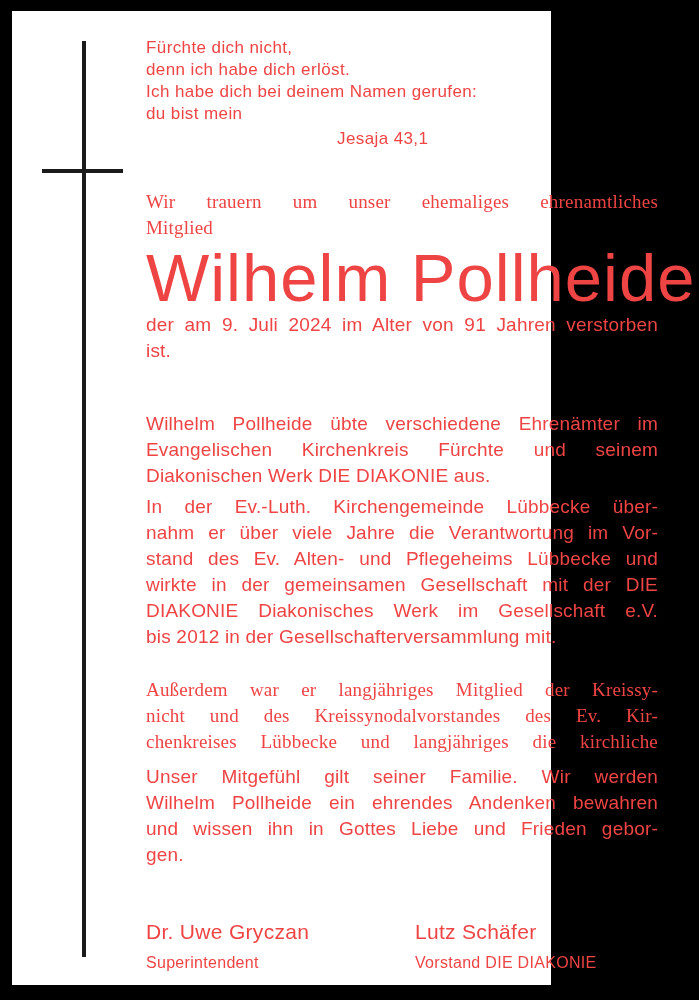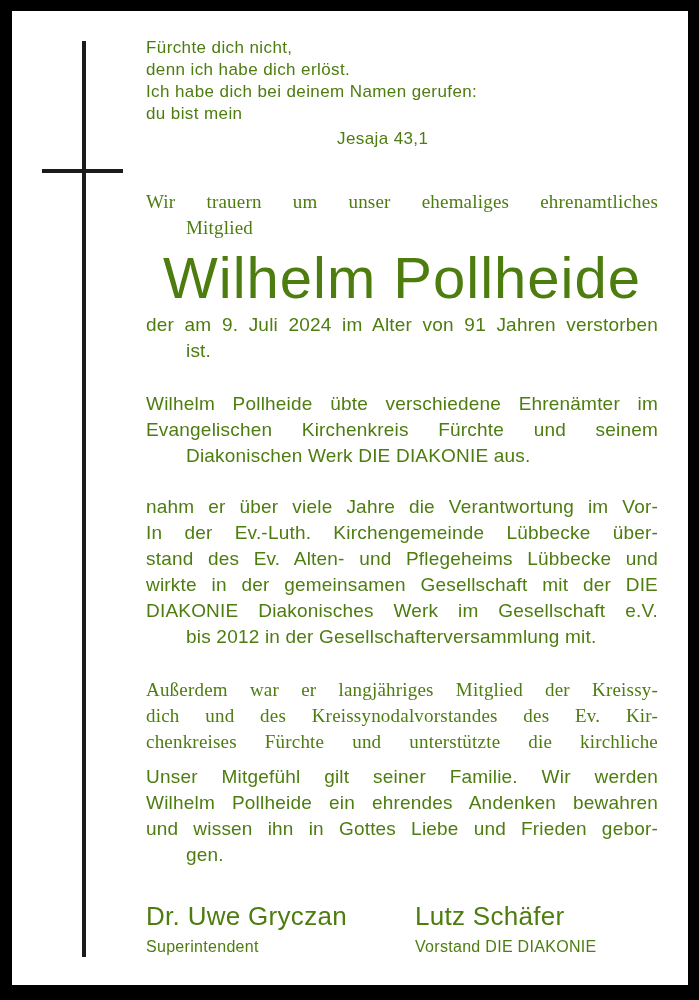--- a/index.html
+++ b/index.html
@@ -11,24 +11,24 @@
     width: 699px;
     height: 1000px;
     position: relative;
     overflow: hidden;
     font-family: "Liberation Sans", "DejaVu Sans", sans-serif;
   }
   .card {
     position: absolute;
     left: 12px;
     top: 11px;
-    width: 676px;
+    width: 539px;
     height: 974px;
     background: #ffffff;
-    color: #4d7c0f;
+    color: #ef4444;
   }
   
   .cross-vertical {
     position: absolute;
     left: 70px;
     top: 30px;
     width: 4px;
     height: 916px;
     background: #1b1b1b;
   }
@@ -55,58 +55,58 @@
   .attribution {
     top: 117px;
     font-size: 17px;
     line-height: 22px;
     letter-spacing: 0.4px;
     padding-left: 191px;
     box-sizing: border-box;
   }
   .intro       { top: 178px; font-family: Liberation Serif, serif; }
   .death-note  { top: 301px; }
-  .para-1      { top: 380px; }
+  .para-1      { top: 400px; }
   .para-2      { top: 483px; }
   .para-3      { top: 666px; font-family: Liberation Serif, serif; }
   .para-4      { top: 753px; }
   .bodytext {
     font-size: 19px;
     line-height: 26px;
     letter-spacing: 0.2px;
   }
   .jline {
     text-align: justify;
     text-align-last: justify;
     text-justify: inter-word;
     white-space: normal;
   }
   .jline.last {
     text-align-last: left;
-    margin-left: 40px;
   }
   .deceased-name {
     top: 236px;
-    font-size: 58px;
+    font-size: 67px;
     line-height: 62px;
     letter-spacing: 1px;
     text-align: center;
     white-space: nowrap;
     font-weight: 400;
   }
   .signatures {
     top: 892px;
     display: flex;
   }
   .sig-col-left  { width: 269px; flex: 0 0 269px; }
   .sig-col-right { flex: 1; }
   .sig-name {
-    font-size: 26px;
+    font-size: 21px;
     line-height: 26px;
     letter-spacing: 0.3px;
+    margin-top: 16px;
   }
   .sig-role {
     margin-top: 6px;
     font-size: 16px;
     line-height: 24px;
     letter-spacing: 0.3px;
   }
 </style>
 </head>
 <body>
@@ -139,32 +139,32 @@
       <div class="jline last">ist.</div>
     </div>
 
   <div class="block bodytext para-1">
       <div class="jline">Wilhelm Pollheide übte verschiedene Ehrenämter im</div>
       <div class="jline">Evangelischen Kirchenkreis Fürchte und seinem</div>
       <div class="jline last">Diakonischen Werk DIE DIAKONIE aus.</div>
     </div>
 
   <div class="block bodytext para-2">
+      <div class="jline">In der Ev.-Luth. Kirchengemeinde Lübbecke über-</div>
       <div class="jline">nahm er über viele Jahre die Verantwortung im Vor-</div>
-      <div class="jline">In der Ev.-Luth. Kirchengemeinde Lübbecke über-</div>
       <div class="jline">stand des Ev. Alten- und Pflegeheims Lübbecke und</div>
       <div class="jline">wirkte in der gemeinsamen Gesellschaft mit der DIE</div>
       <div class="jline">DIAKONIE Diakonisches Werk im Gesellschaft e.V.</div>
       <div class="jline last">bis 2012 in der Gesellschafterversammlung mit.</div>
     </div>
 
   <div class="block bodytext para-3">
       <div class="jline">Außerdem war er langjähriges Mitglied der Kreissy-</div>
-      <div class="jline">dich und des Kreissynodalvorstandes des Ev. Kir-</div>
-      <div class="jline">chenkreises Fürchte und unterstützte die kirchliche</div>
+      <div class="jline">nicht und des Kreissynodalvorstandes des Ev. Kir-</div>
+      <div class="jline">chenkreises Lübbecke und langjähriges die kirchliche</div>
     </div>
 
   <div class="block bodytext para-4">
       <div class="jline">Unser Mitgefühl gilt seiner Familie. Wir werden</div>
       <div class="jline">Wilhelm Pollheide ein ehrendes Andenken bewahren</div>
       <div class="jline">und wissen ihn in Gottes Liebe und Frieden gebor-</div>
       <div class="jline last">gen.</div>
     </div>
 
   <div class="block signatures">

